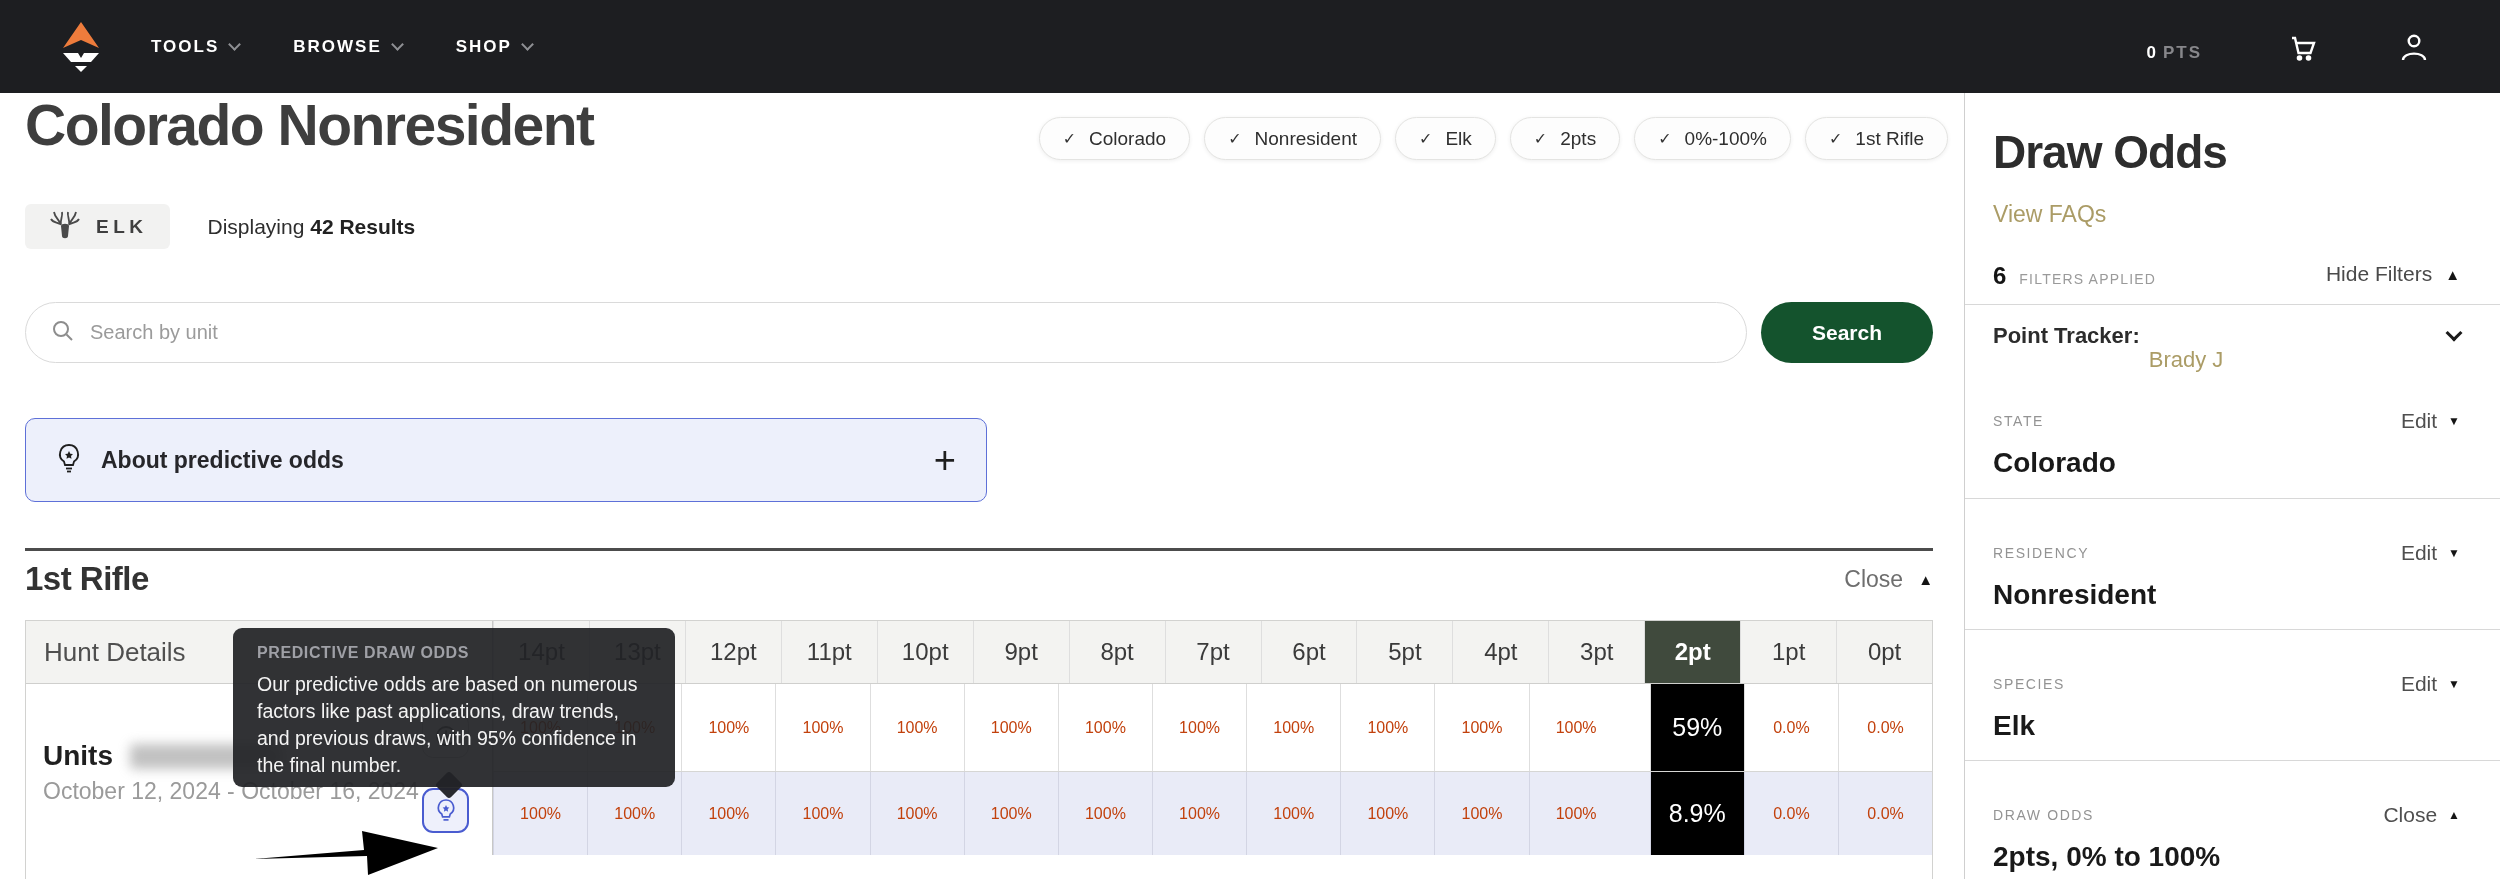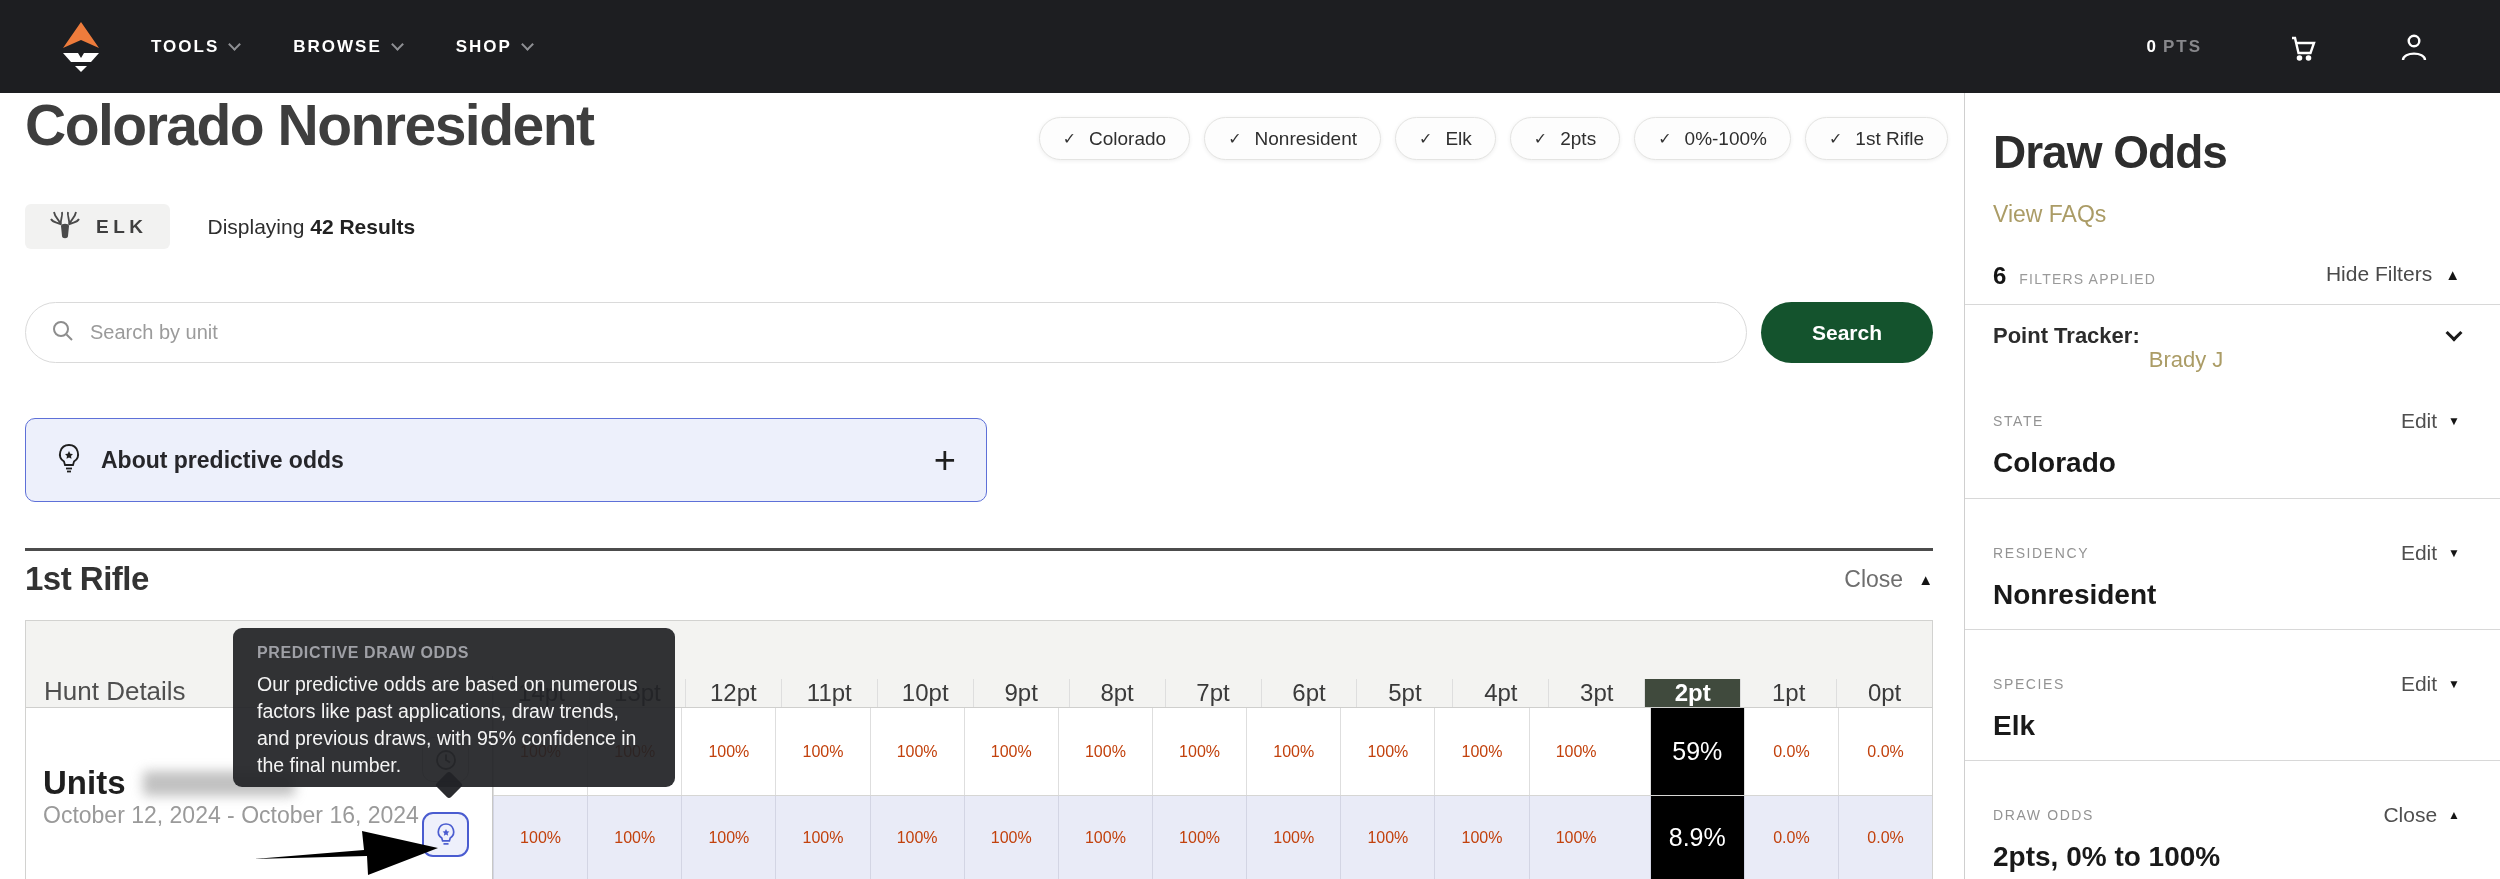--- a/index.html
+++ b/index.html
@@ -8,21 +8,21 @@
 
   
   .top-nav { position:absolute; top:0; left:0; width:100%; height:93px; background:#1d1e21;
              display:flex; align-items:center; padding:0 70px 0 55px; }
   .logo { width:52px; height:52px; display:flex; align-items:center; cursor:pointer; }
   .nav-menu { display:flex; gap:54px; margin-left:44px; align-items:center; }
   .nav-item { color:#fff; font-size:17px; font-weight:bold; letter-spacing:2px;
               display:flex; align-items:center; gap:11px; cursor:pointer; }
   .chev-dn { width:9px; height:9px; border-right:2.5px solid #8f9094; border-bottom:2.5px solid #8f9094;
              transform:rotate(45deg); margin-top:-5px; }
-  .nav-right { margin-left:auto; display:flex; align-items:center; gap:82px; }
+  .nav-right { margin-left:auto; display:flex; align-items:flex-end; gap:82px; }
   .points { font-size:17px; font-weight:bold; letter-spacing:2px; cursor:pointer; }
   .points .v { color:#fff; } .points .l { color:#87878b; margin-left:5px; }
   .nav-ic { cursor:pointer; display:flex; }
 
   
   .page-title { position:absolute; left:25px; top:92px; font-size:57px; font-weight:800;
                 color:#3e3e3e; letter-spacing:-1.5px; }
   .badge-row { position:absolute; left:25px; top:204px; display:flex; align-items:center; gap:38px; height:45px; }
   .elk-badge { background:#f2f2f1; border-radius:6px; height:45px; padding:0 22px;
                display:flex; align-items:center; gap:13px; }
@@ -59,30 +59,30 @@
   .rifle-rule { position:absolute; left:25px; top:548px; width:1908px; border-top:3px solid #4c4c4c; }
   .rifle-row { position:absolute; left:25px; top:560px; width:1908px; display:flex;
                justify-content:space-between; align-items:center; }
   .rifle-title { font-size:33px; font-weight:800; color:#333; letter-spacing:-0.5px; }
   .close-ctl { display:flex; align-items:center; gap:15px; font-size:23px; color:#6e6e6e; cursor:pointer; }
   .tri-up { font-size:15px; color:#141414; }
 
   
   .odds-table { position:absolute; left:25px; top:620px; width:1908px; height:259px;
                 border:1px solid #d2d2d0; border-bottom:none; }
-  .thead { display:flex; height:87px; background:#f3f3f1; border-bottom:1px solid #cfcfcd;align-items:flex-end; }
+  .thead { display:flex; height:63px; background:#f3f3f1; border-bottom:1px solid #cfcfcd; }
   .th-details { width:467px; border-right:1px solid #c8c8c6; display:flex; align-items:center;
                 padding-left:18px; font-size:26px; color:#4f4f4f; }
   .col-h { flex:1; display:flex; align-items:center; justify-content:center; font-size:24px;
            color:#3a3a3a; border-left:1px solid #dedede; }
   .col-h.hl { background:#404a3d; color:#fff; font-weight:bold; }
   .tbody { display:flex; height:171px; }
   .details-cell { width:467px; border-right:1px solid #c8c8c6; position:relative; background:#fff; }
   .units-line { position:absolute; left:17px; top:56px; display:flex; align-items:center; gap:17px; }
-  .units-label { font-size:33px; font-weight:800; color:#1f1f1f; }
+  .units-label { font-size:28px; font-weight:800; color:#1f1f1f; }
   .redacted { width:152px; height:25px; border-radius:4px; background:#8f8f8f; filter:blur(6px); opacity:.55; }
   .hunt-dates { position:absolute; left:17px; top:94px; font-size:23px; color:#9a9a9a; }
   .action-btn { position:absolute; right:23px; width:47px; height:45px; border-radius:11px;
                 display:flex; align-items:center; justify-content:center; cursor:pointer; }
   .action-clock { top:29px; border:1.5px solid #c6c6c6; background:#fafafa; }
   .action-bulb { top:104px; border:2px solid #4a5cd0; background:#eef0fb; }
   .odds-rows { flex:1; display:flex; flex-direction:column; }
   .odds-row { display:flex; }
   .odds-row.draw { background:#fff; height:88px; border-bottom:1px solid #d6d6d4; }
   .odds-row.predictive { background:#e9ebf7; flex:1; }

